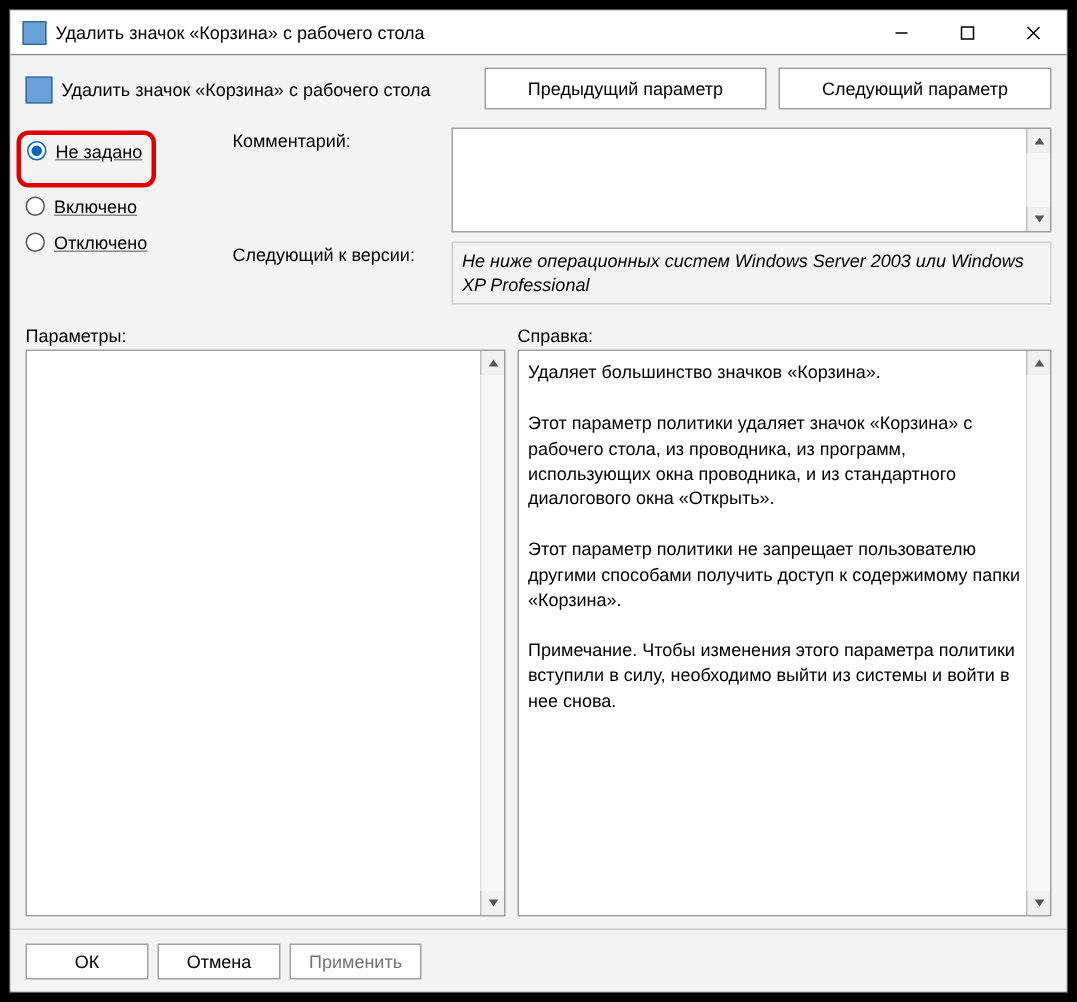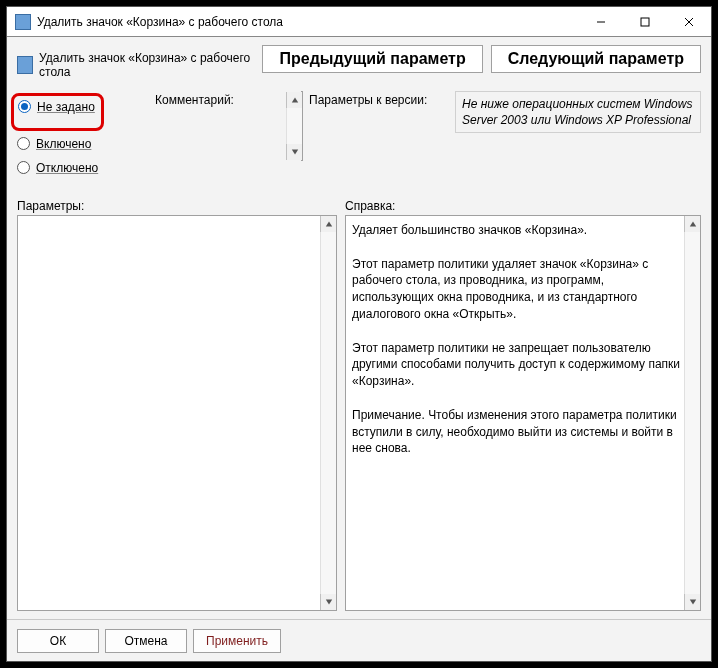--- a/index.html
+++ b/index.html
@@ -70,26 +70,25 @@
   }
   .header-icon {
     width:18px; height:18px;
     background:#6aa0d8;
     border:1px solid #3a6da3;
   }
   .header-title { font-size:12px; color:#000; }
 
   .nav-btn {
     height:28px;
-    padding:0 16px;
+    padding:0 28px;
     background:#fff;
     border:1px solid #a0a0a0;
-    font-size:16px;
+    font-size:12px;
     cursor:pointer;
-    font-weight:bold;
   }
 
   .mid-row {
     display:flex;
     gap:8px;
     margin-top:4px;
   }
   .radio-col {
     width:130px;
     padding-top:2px;
@@ -113,21 +112,21 @@
   .radio-item .lbl { text-decoration: underline; text-decoration-color:#888; }
   .highlight-box {
     border:3px solid #d00;
     border-radius:8px;
     padding:4px 6px 4px 4px;
     display:inline-flex;
     margin-left:-6px;
     margin-bottom:6px;
   }
 
-  .comment-col { flex:1; display:flex; flex-direction:row; gap:6px; }
+  .comment-col { flex:1; display:flex; flex-direction:column; gap:6px; }
   .comment-row { display:flex; gap:6px; align-items:flex-start; }
   .field-label { width:140px; font-size:12px; padding-top:2px; }
   .comment-box {
     flex:1; height:70px; background:#fff; border:1px solid #a0a0a0;
     position:relative;
   }
   .comment-box .sb { position:absolute; right:0; top:0; bottom:0; width:16px; display:flex; flex-direction:column; }
   .sb-btn { height:16px; background:#f0f0f0; border-left:1px solid #c0c0c0; display:flex; align-items:center; justify-content:center; }
   .sb-track { flex:1; background:#f7f7f7; border-left:1px solid #e0e0e0; }
   .sb-btn svg { width:8px; height:8px; fill:#555; }
@@ -176,21 +175,21 @@
   }
   .footer button {
     height:24px; min-width:82px;
     padding:0 12px;
     background:#fdfdfd;
     border:1px solid #a0a0a0;
     font-size:12px;
     cursor:pointer;
   }
   .footer button.disabled {
-    color:#7f1d1d;
+    color:#737373;
     cursor:default;
   }
 </style>
 </head>
 <body>
 
 <div class="window">
 
   <div class="titlebar">
     <span class="tb-icon"></span>
@@ -254,21 +253,21 @@
               <div class="sb-track"></div>
               <div class="sb-btn">
                   <svg viewBox="0 0 10 10">
                     <path d="M1 2 L9 2 L5 8 Z"></path>
                   </svg>
                 </div>
             </div>
           </div>
         </div>
         <div class="req-row">
-          <div class="field-label">Параметры к версии:</div>
+          <div class="field-label">Следующий к версии:</div>
           <div class="req-box">Не ниже операционных систем Windows Server 2003 или Windows XP Professional</div>
         </div>
       </div>
     </div>
 
     <div class="labels-row">
       <div class="half left">Параметры:</div>
       <div class="half">Справка:</div>
     </div>
 

